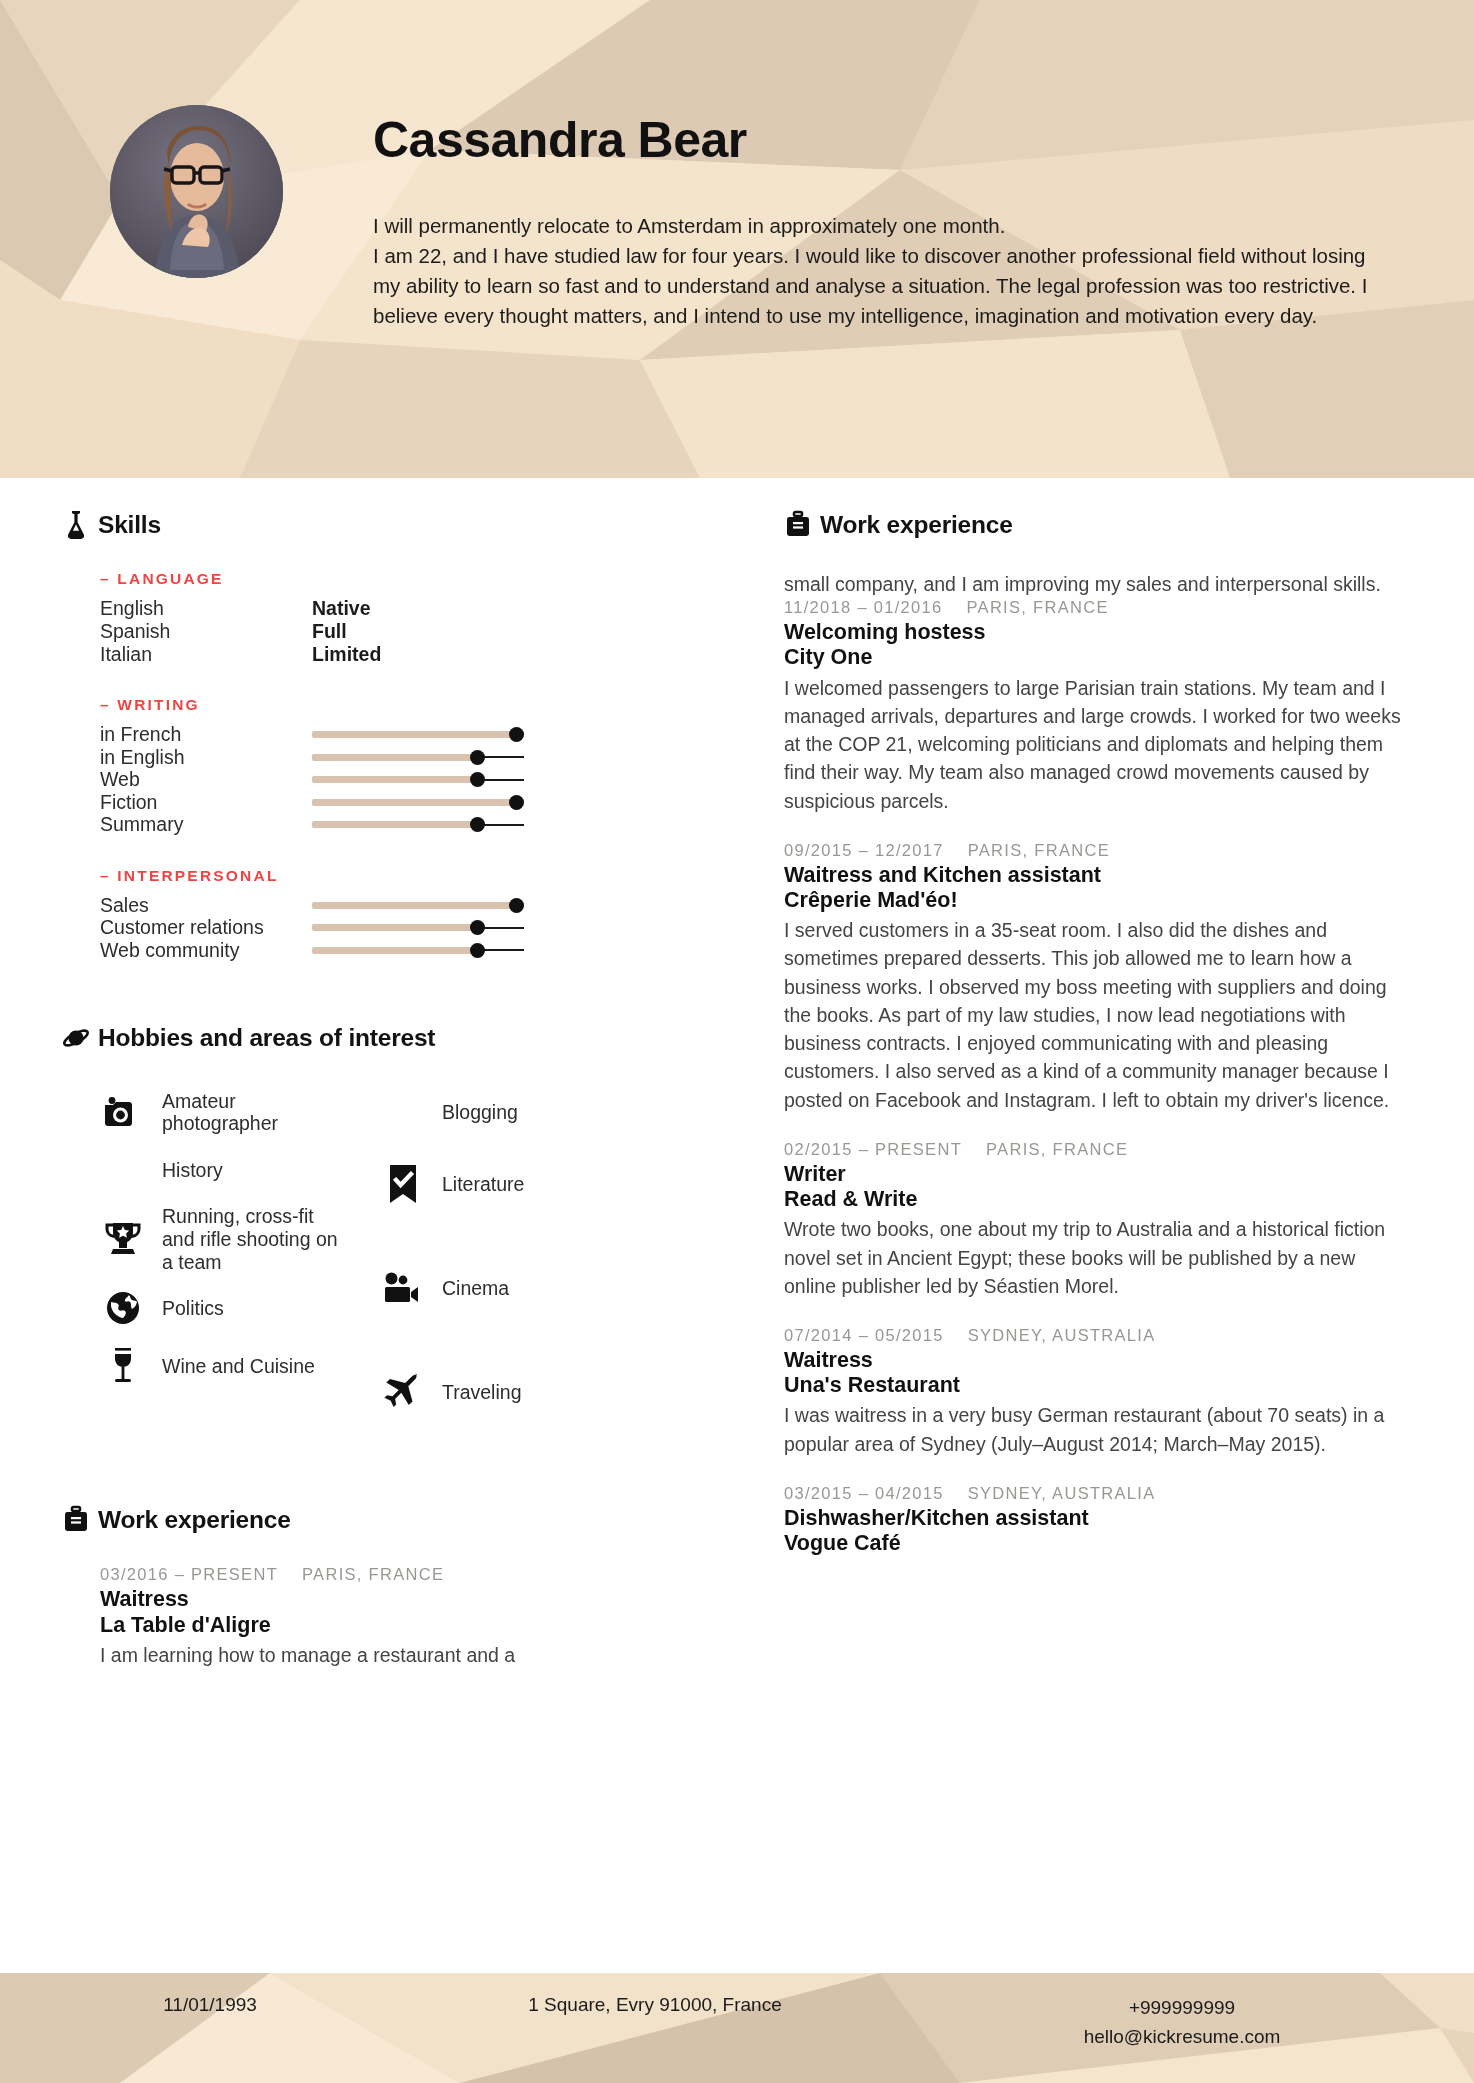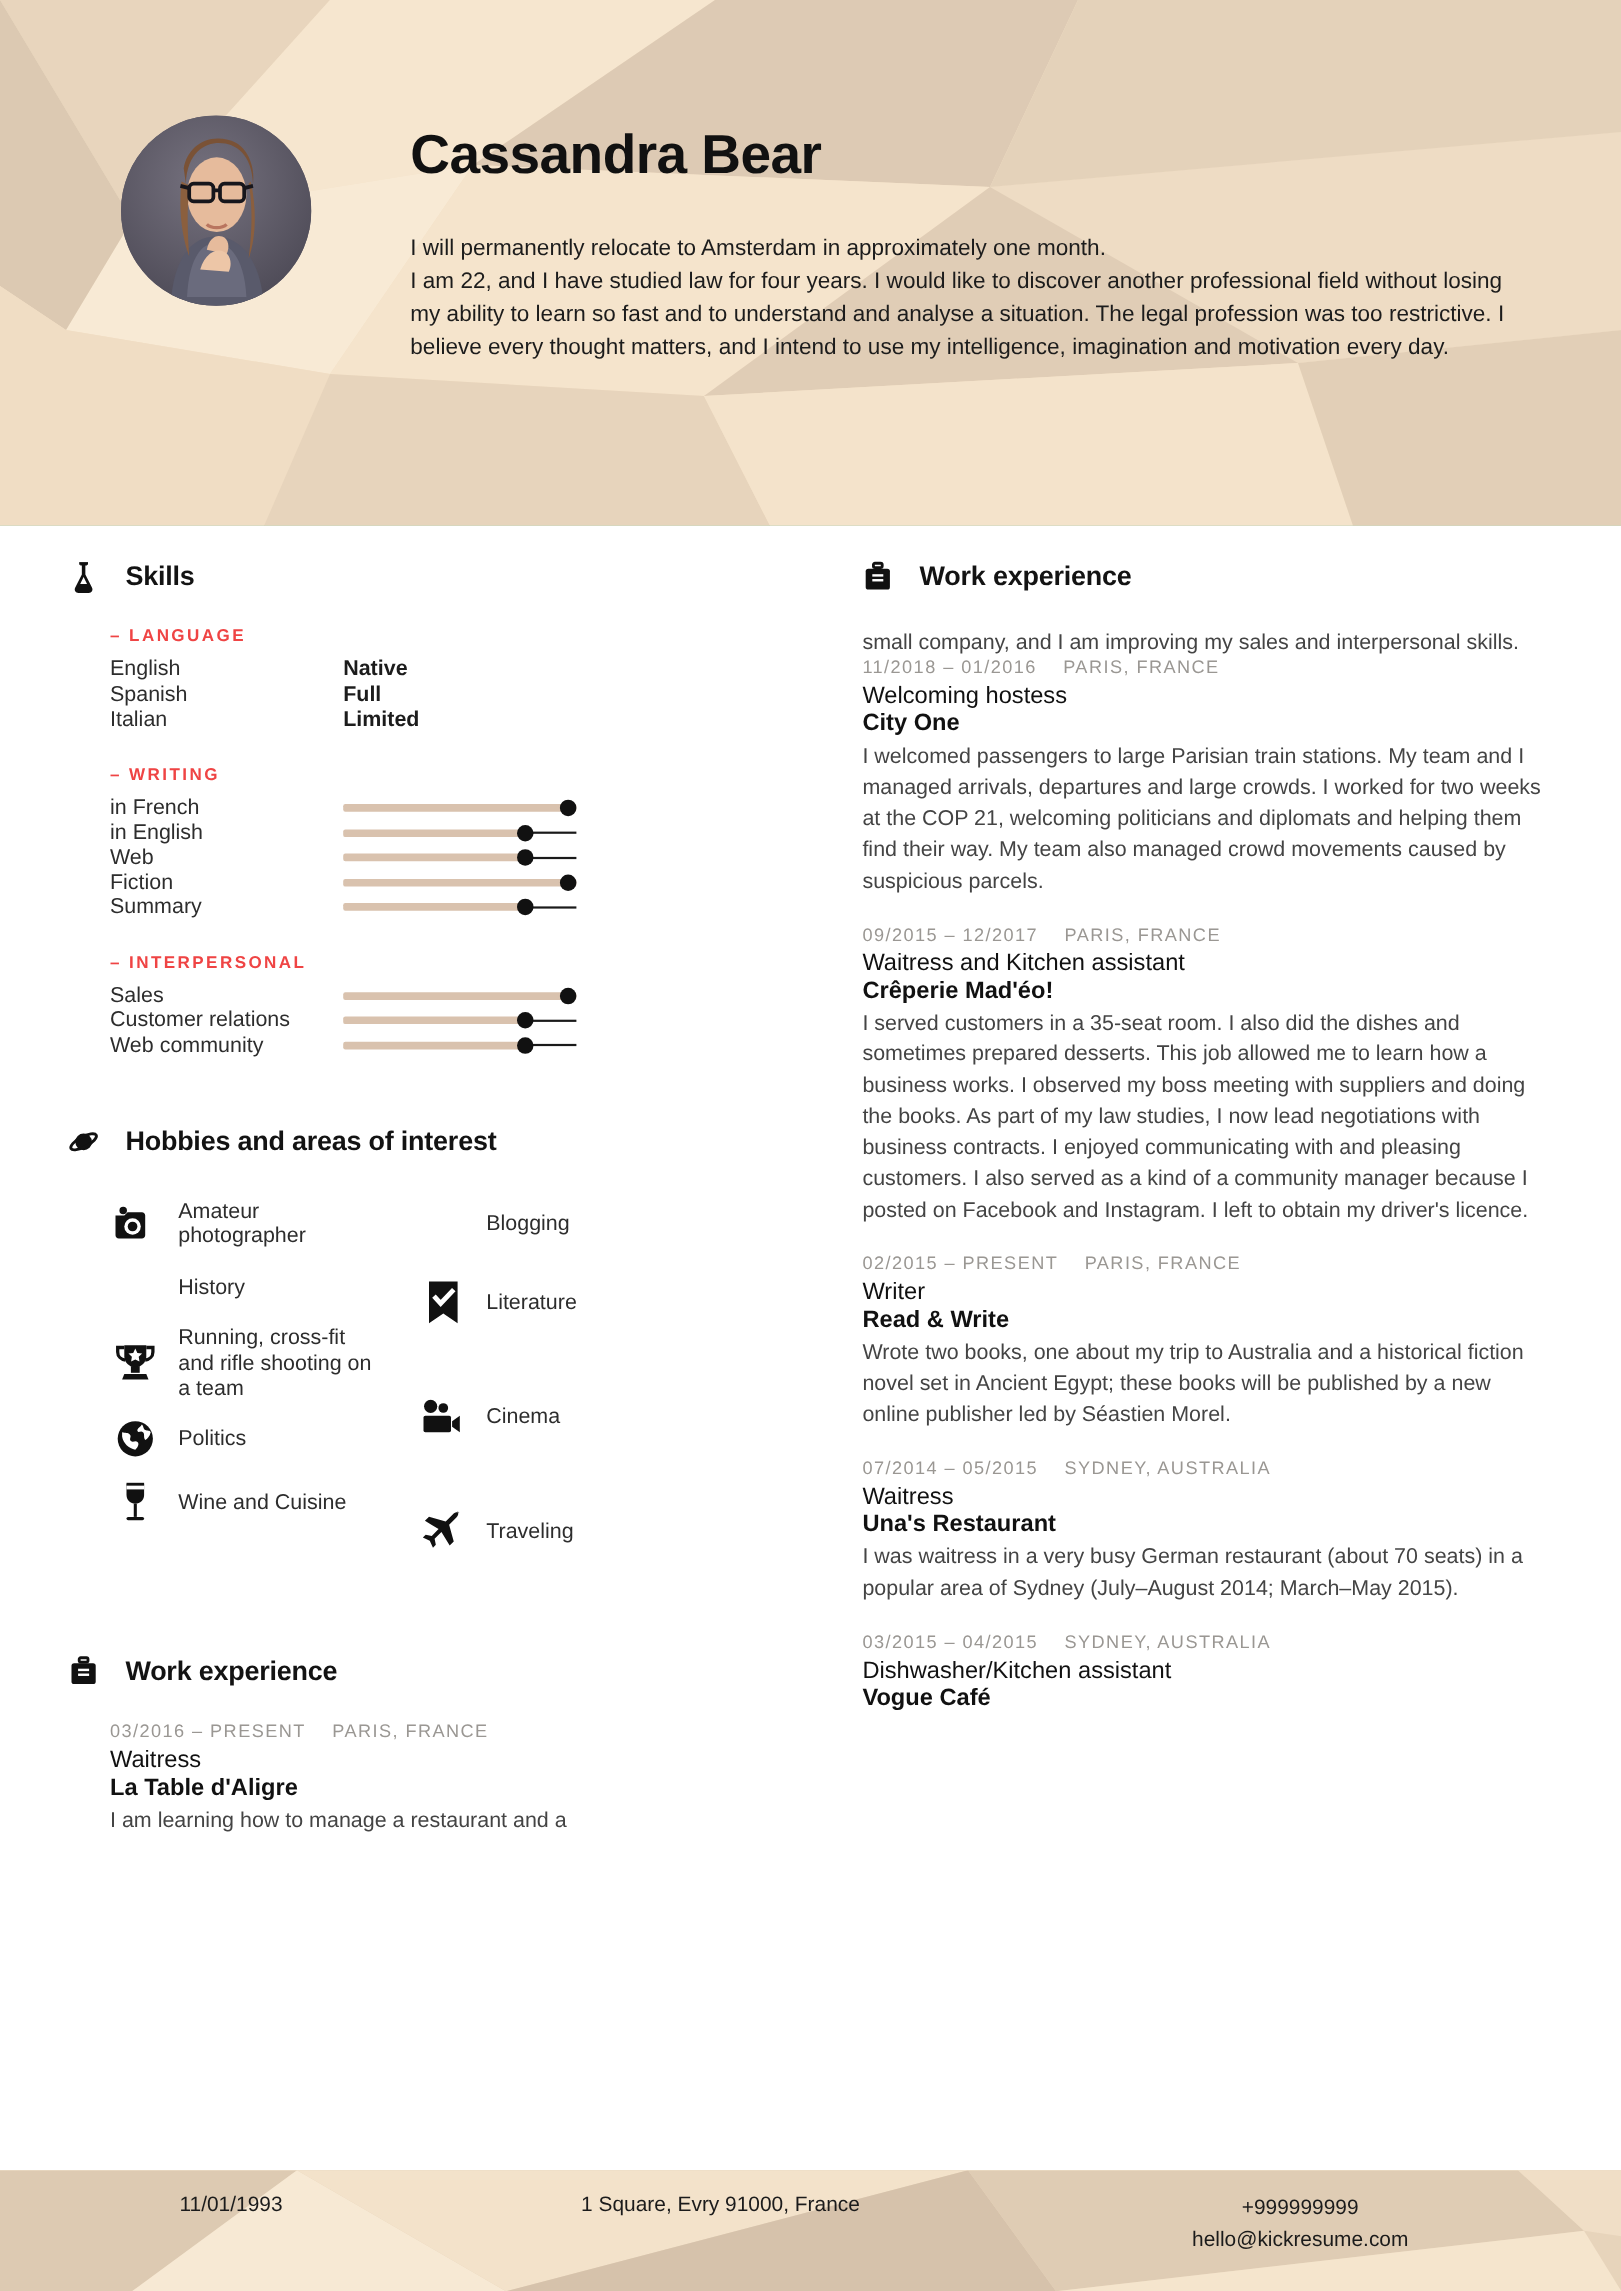--- a/index.html
+++ b/index.html
@@ -69,21 +69,21 @@
     padding: 32px 0 0 0;
     background: #ffffff;
     height: 1495px;
   }
   #col-left  { width: 760px; padding: 0 40px 0 62px; }
   #col-right { width: 714px; padding: 0 64px 0 24px; }
 
   .section-head {
     display: flex;
     align-items: center;
-    gap: 24px;
+    gap: 8px;
     margin-bottom: 30px;
   }
   .section-head .sec-icon { width: 28px; height: 30px; display: block; flex: none; }
   .section-head .sec-title {
     font-size: 24.5px;
     font-weight: 700;
     color: #131313;
     letter-spacing: -0.2px;
   }
 
@@ -138,21 +138,21 @@
     padding: 6px 0;
   }
   .hobby-ico { width: 46px; min-width: 46px; height: 40px; display: flex; align-items: center; justify-content: center; }
   .hobby-ico svg { display: block; }
   .hobby-label { font-size: 19.5px; line-height: 1.16; color: #2d2d2d; max-width: 182px; }
 
   
   #workleft-head { margin-top: 70px; }
   .job { padding-left: 38px; margin-bottom: 26px; }
   .job-meta { display: flex; gap: 24px; font-size: 16.5px; letter-spacing: 1.3px; color: #9a9793; margin-bottom: 3px; }
-  .job-title { font-size: 21.5px; font-weight: 400; color: #111111; line-height: 1.17; }
+  .job-title { font-size: 21.5px; font-weight: 700; color: #111111; line-height: 1.17; }
   .job-company { font-size: 21.5px; font-weight: 700; color: #111111; line-height: 1.17; margin-bottom: 3px; }
   .job-desc { font-size: 19.5px; line-height: 1.45; color: #444444; }
 
   #col-right .job { padding-left: 0; }
   #col-right .lead-text { font-size: 19.5px; line-height: 1.45; color: #444444; }
 
   
   #footer {
     position: relative;
     width: 1474px;

